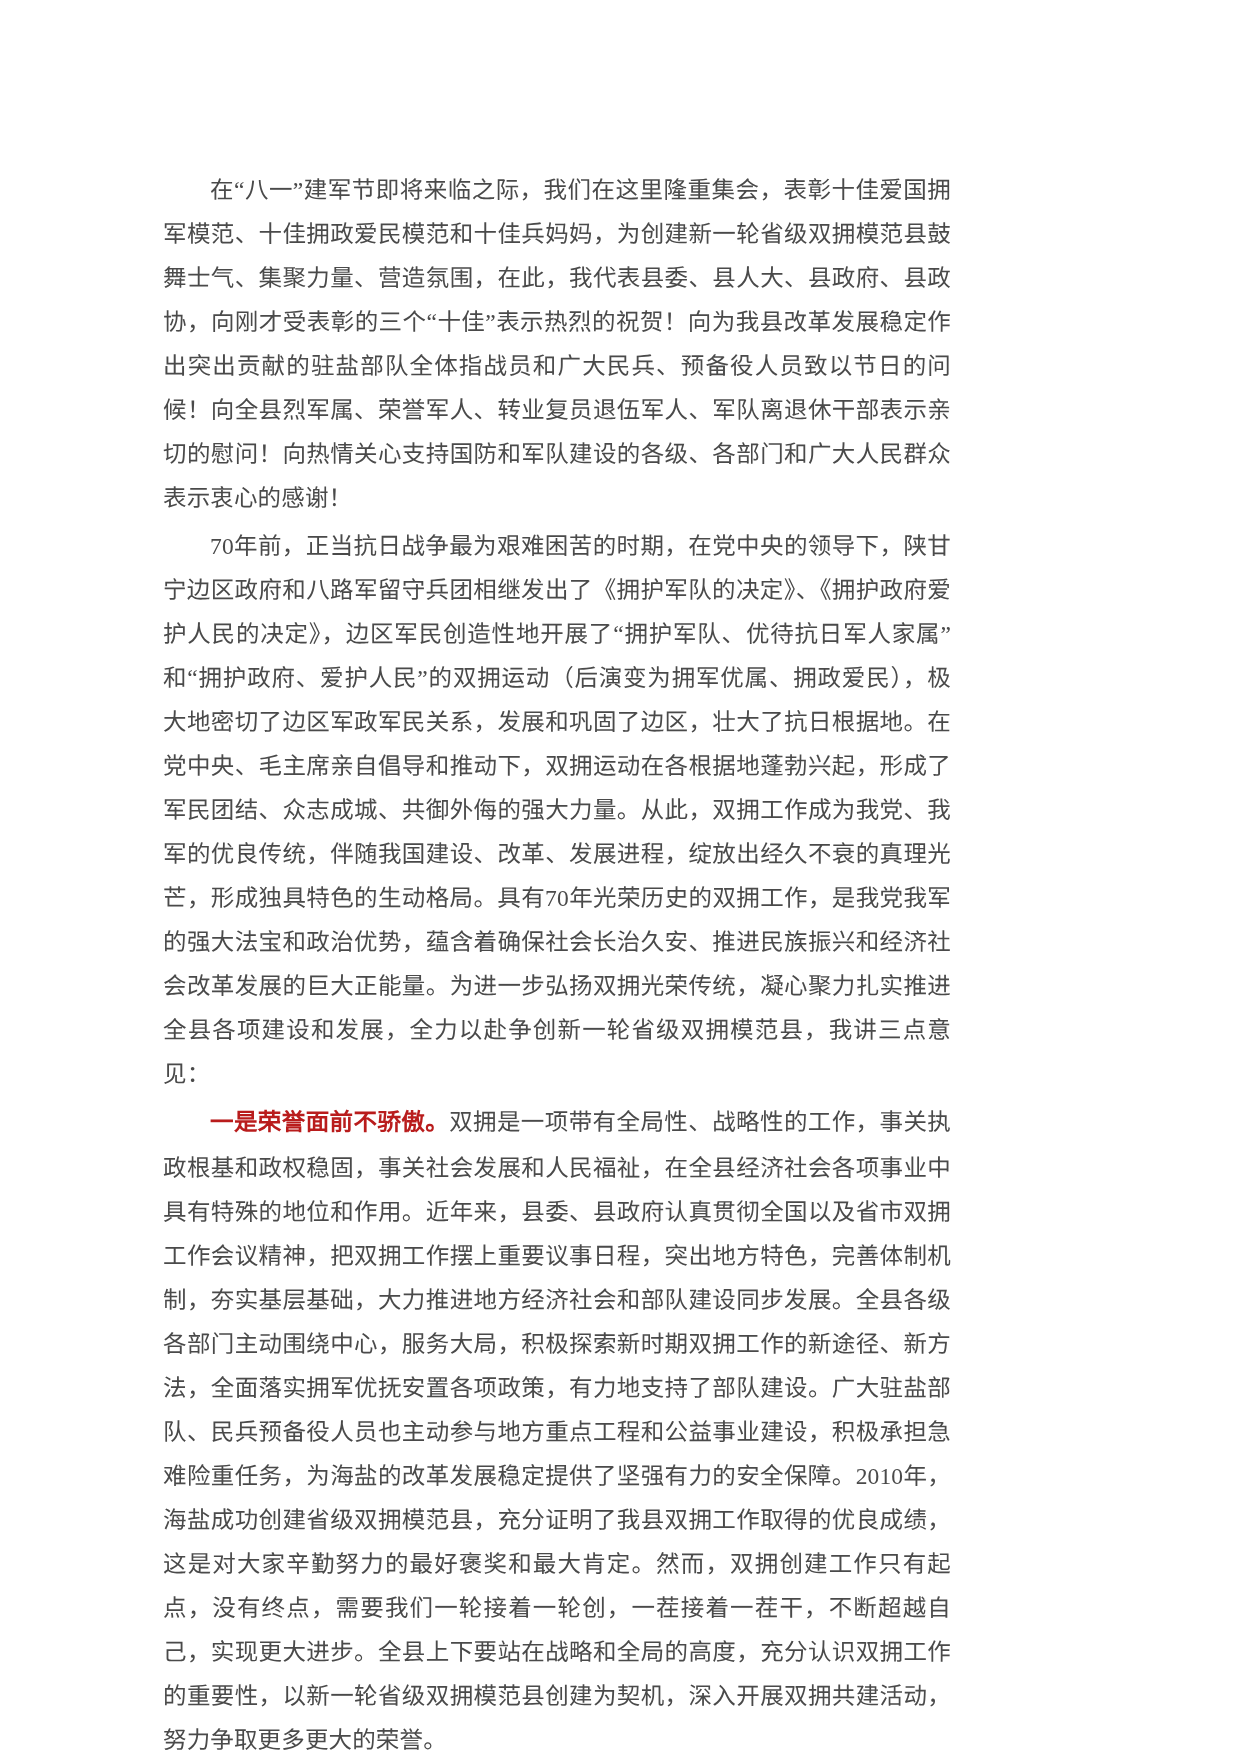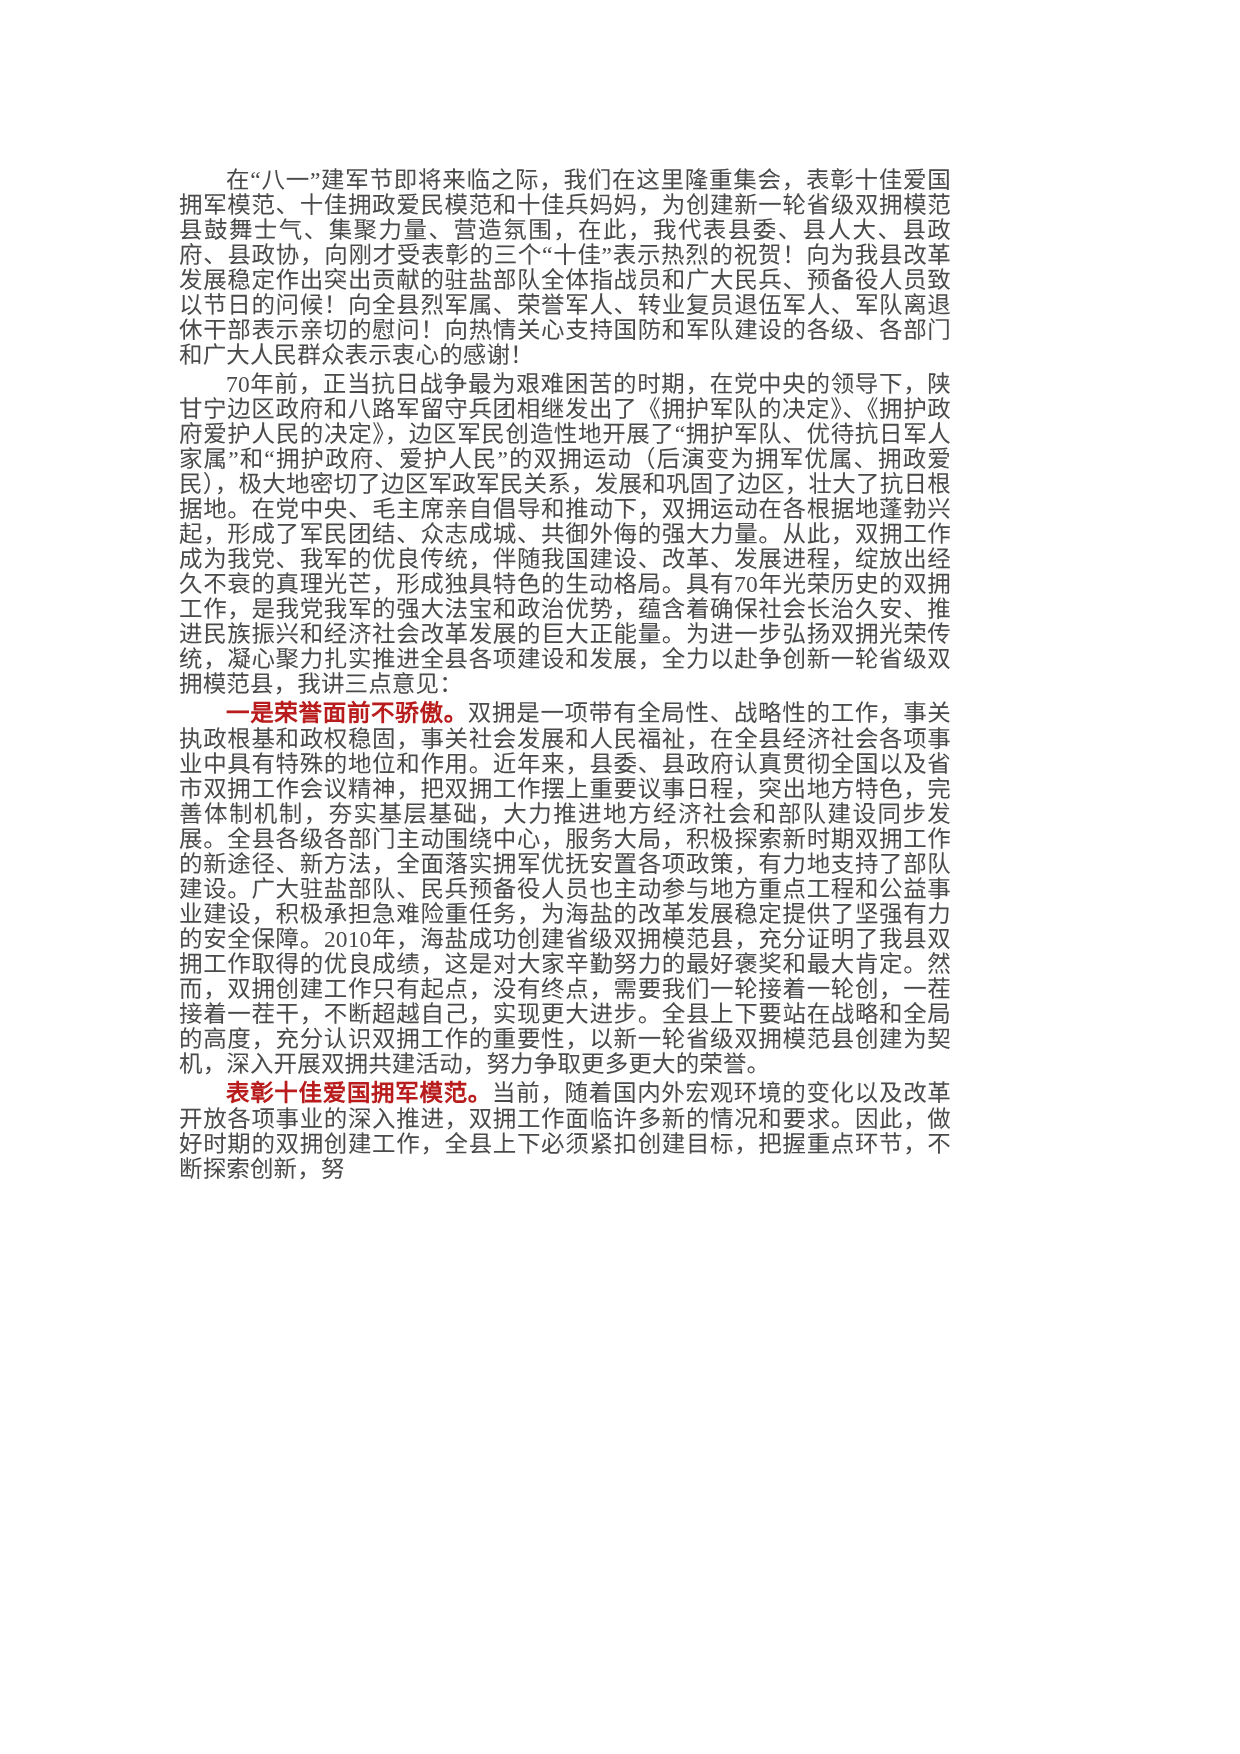--- a/index.html
+++ b/index.html
@@ -39,22 +39,22 @@
     font-size: 23px;
     color: #444444;
     line-height: 1.55;
     margin: 0 0 10px 0;
     letter-spacing: 0.2px;
   }
   p.body-para {
     font-family: "Liberation Serif", "DejaVu Serif", serif;
     font-size: 23.5px;
     color: #4a4a4a;
-    line-height: 25px;
-    margin: 0 0 4px 16px;
+    line-height: 44px;
+    margin: 0 0 4px 0;
     text-align: justify;
     text-justify: inter-ideograph;
     text-indent: 2em;
     letter-spacing: 0.15px;
     word-break: break-all;
   }
   p.body-para:last-child {
     margin-bottom: 0;
   }
   .lead {

